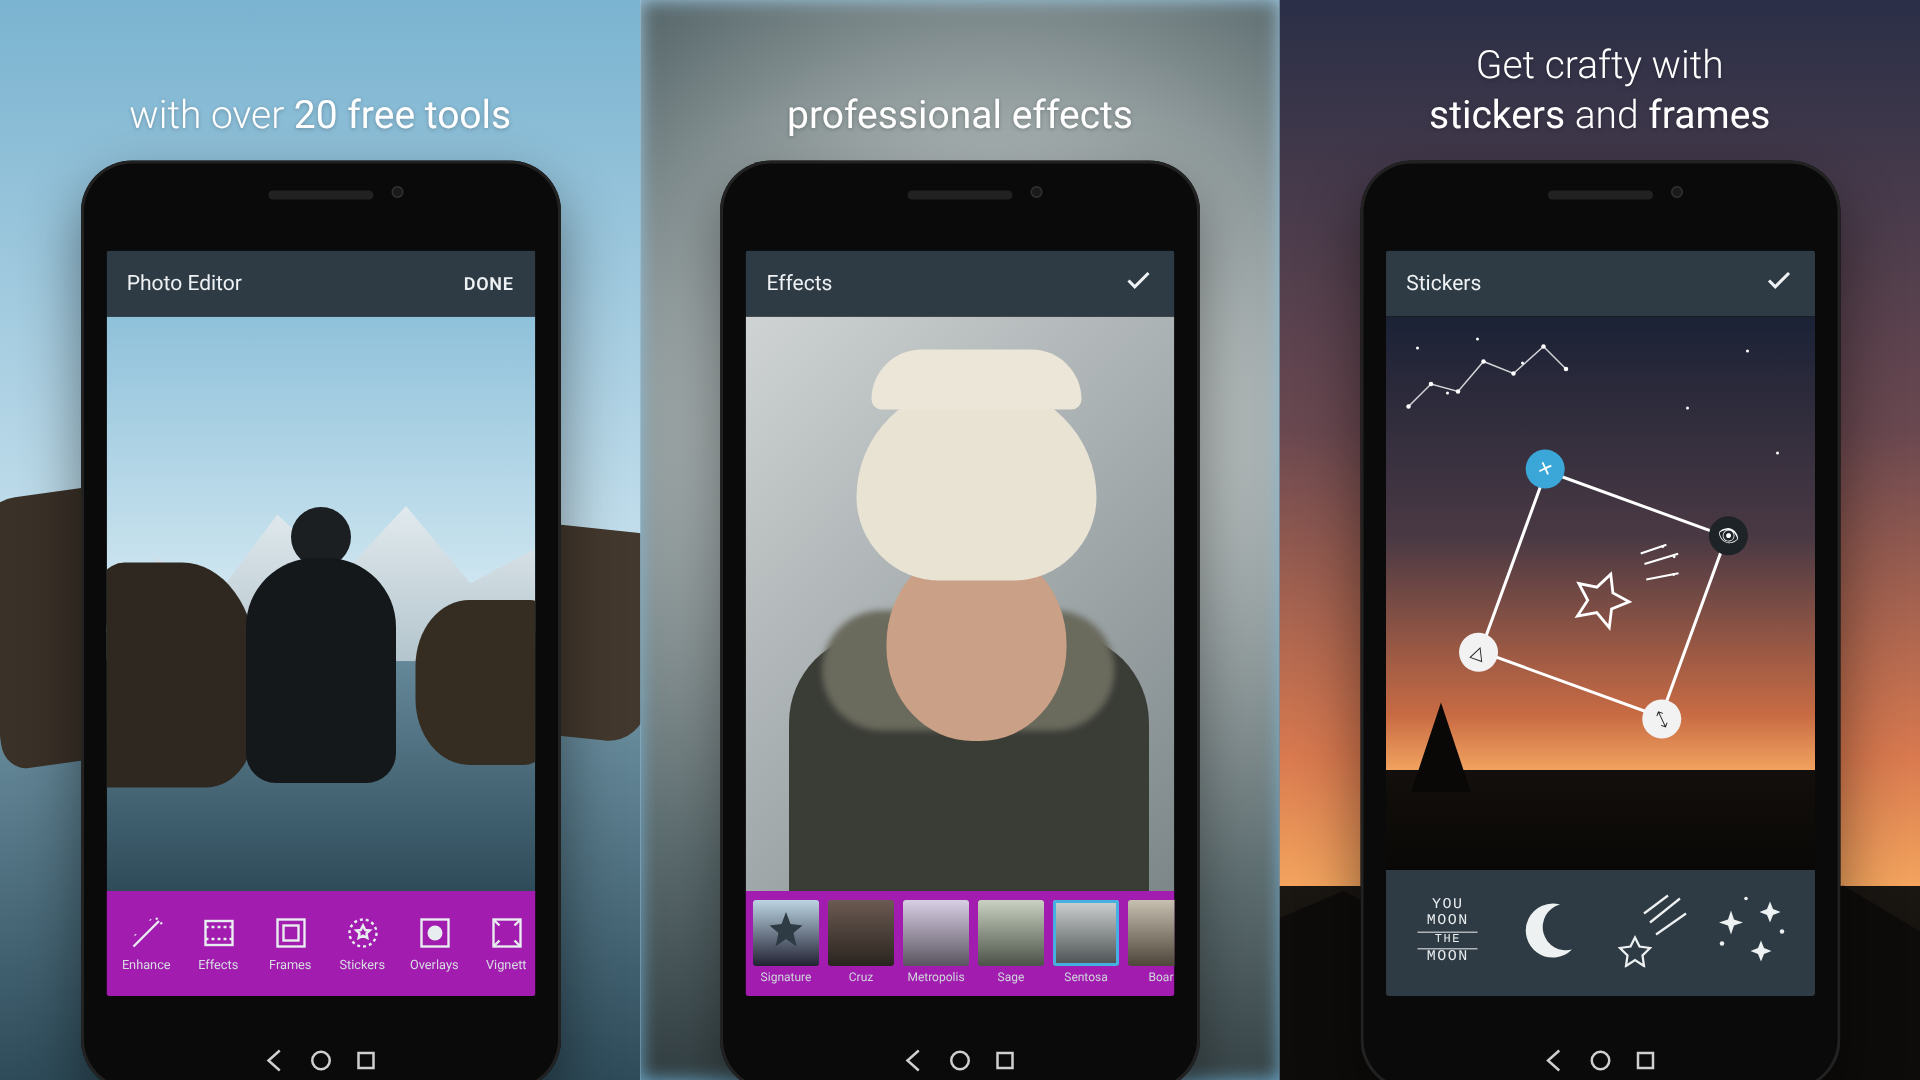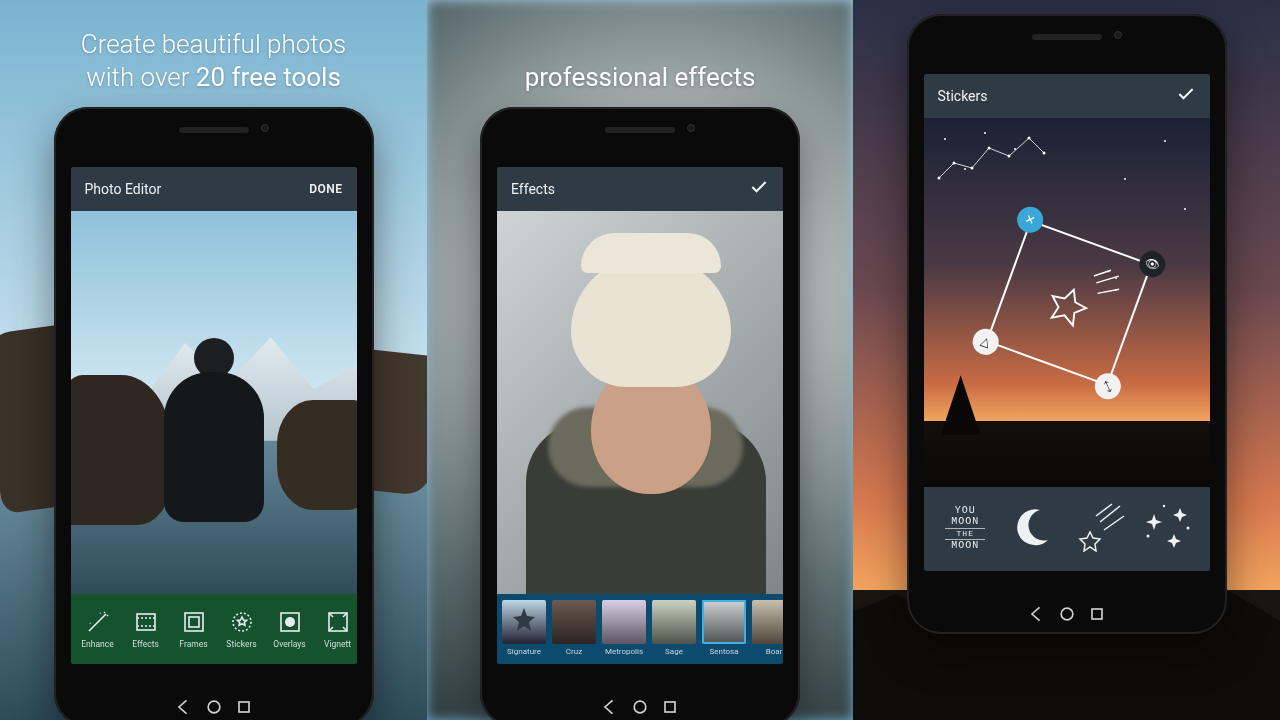--- a/index.html
+++ b/index.html
@@ -29,26 +29,26 @@
   .screen  { width:286px; height:510px; background:#000; margin-top:18px; border-radius:2px; overflow:hidden; display:flex; flex-direction:column; }
   .navbar  { height:42px; display:flex; justify-content:space-around; align-items:center; margin-top:6px; }
   .nav-btn { color:#cfcfcf; display:flex; align-items:center; justify-content:center; width:30px; height:30px; }
   .nav-btn svg { width:20px; height:20px; stroke:#cfcfcf; fill:none; stroke-width:2;}
   
   .appbar { background:#2e3b44; height:44px; display:flex; align-items:center; justify-content:space-between; padding:0 14px; color:#eef2f4; font-size:14px; }
   .appbar .done { font-size:12px; letter-spacing:.5px; font-weight:600; }
   .appbar .check svg { width:20px; height:20px; stroke:#eef2f4; stroke-width:2.5; fill:none;}
   .canvas { flex:1; position:relative; overflow:hidden; }
   
-  .toolrow { background:#14532d; height:70px; display:flex; align-items:center; padding:0 4px; gap:2px; }
+  .toolrow { background:#a21caf; height:70px; display:flex; align-items:center; padding:0 4px; gap:2px; }
   .tool { flex:0 0 46px; display:flex; flex-direction:column; align-items:center; gap:4px; color:#d7dde1; font-size:8.5px; }
   .tool .ticon { width:26px; height:26px; display:flex; align-items:center; justify-content:center; }
   .tool .ticon svg { width:24px; height:24px; stroke:#e8edf0; fill:none; stroke-width:1.6; }
   
-  .fxstrip { background:#0c4a6e; height:70px; display:flex; align-items:flex-start; padding:6px 4px 0; gap:4px; }
+  .fxstrip { background:#a21caf; height:70px; display:flex; align-items:flex-start; padding:6px 4px 0; gap:4px; }
   .fxitem { flex:0 0 46px; display:flex; flex-direction:column; align-items:center; gap:3px; font-size:8px; color:#cfd6da; }
   .fxthumb { width:44px; height:44px; border-radius:2px; background:#555; position:relative; }
   .fxitem.sel .fxthumb { outline:2px solid #46b1e1; outline-offset:-2px; }
   .fxlabel { white-space:nowrap; }
   
   .stickrow { background:#2e3b44; height:84px; display:flex; align-items:center; justify-content:space-around; padding:0 8px; }
   .stickitem { width:60px; height:60px; display:flex; align-items:center; justify-content:center; color:#e9edef; }
   
   .p1-sky{position:absolute;inset:0;background:linear-gradient(#8fc1da,#d9ecf4 55%,#6b8fa0 55%,#2e4b59);}
   .p1-mtn{position:absolute;left:0;right:0;top:30%;height:30%;background:linear-gradient(#e6eef2,#b4c5cd);clip-path:polygon(0 80%,12% 40%,25% 65%,40% 15%,55% 50%,70% 10%,85% 55%,100% 35%,100% 100%,0 100%);}
@@ -87,21 +87,21 @@
 
   <div class="panel panel-1">
     <div class="bg-scene">
       <div class="bg1-sky"></div>
         <div class="bg1-mtn"></div>
         <div class="bg1-water"></div>
       <div class="bg1-rock-l"></div>
         <div class="bg1-rock-r"></div>
     </div>
     <div class="headline">
-      <span>Create beautiful photos</span><br>
+      <br>
       <span>with over </span><b>20 free tools</b>
     </div>
     <div class="phone">
       <div class="camera"></div>
       <div class="speaker"></div>
       <div class="screen">
         <div class="appbar">
           <span>Photo Editor</span>
           <span class="done">DONE</span>
         </div>
@@ -265,20 +265,24 @@
           </span>
       </div>
     </div>
   </div>
 
   <div class="panel panel-3">
     <div class="bg-scene">
         <div class="bg3-sky"></div>
         <div class="bg3-hill"></div>
       </div>
+    <div class="headline">
+      <span>Get crafty with</span><br>
+      <b>stickers</b><span> and </span><b>frames</b>
+    </div>
     <div class="phone">
       <div class="camera"></div>
       <div class="speaker"></div>
       <div class="screen">
         <div class="appbar">
           <span>Stickers</span>
           <span class="check"><svg viewBox="0 0 24 24">
                 <path d="M4 12l5 5L20 6"></path>
               </svg></span>
         </div>

